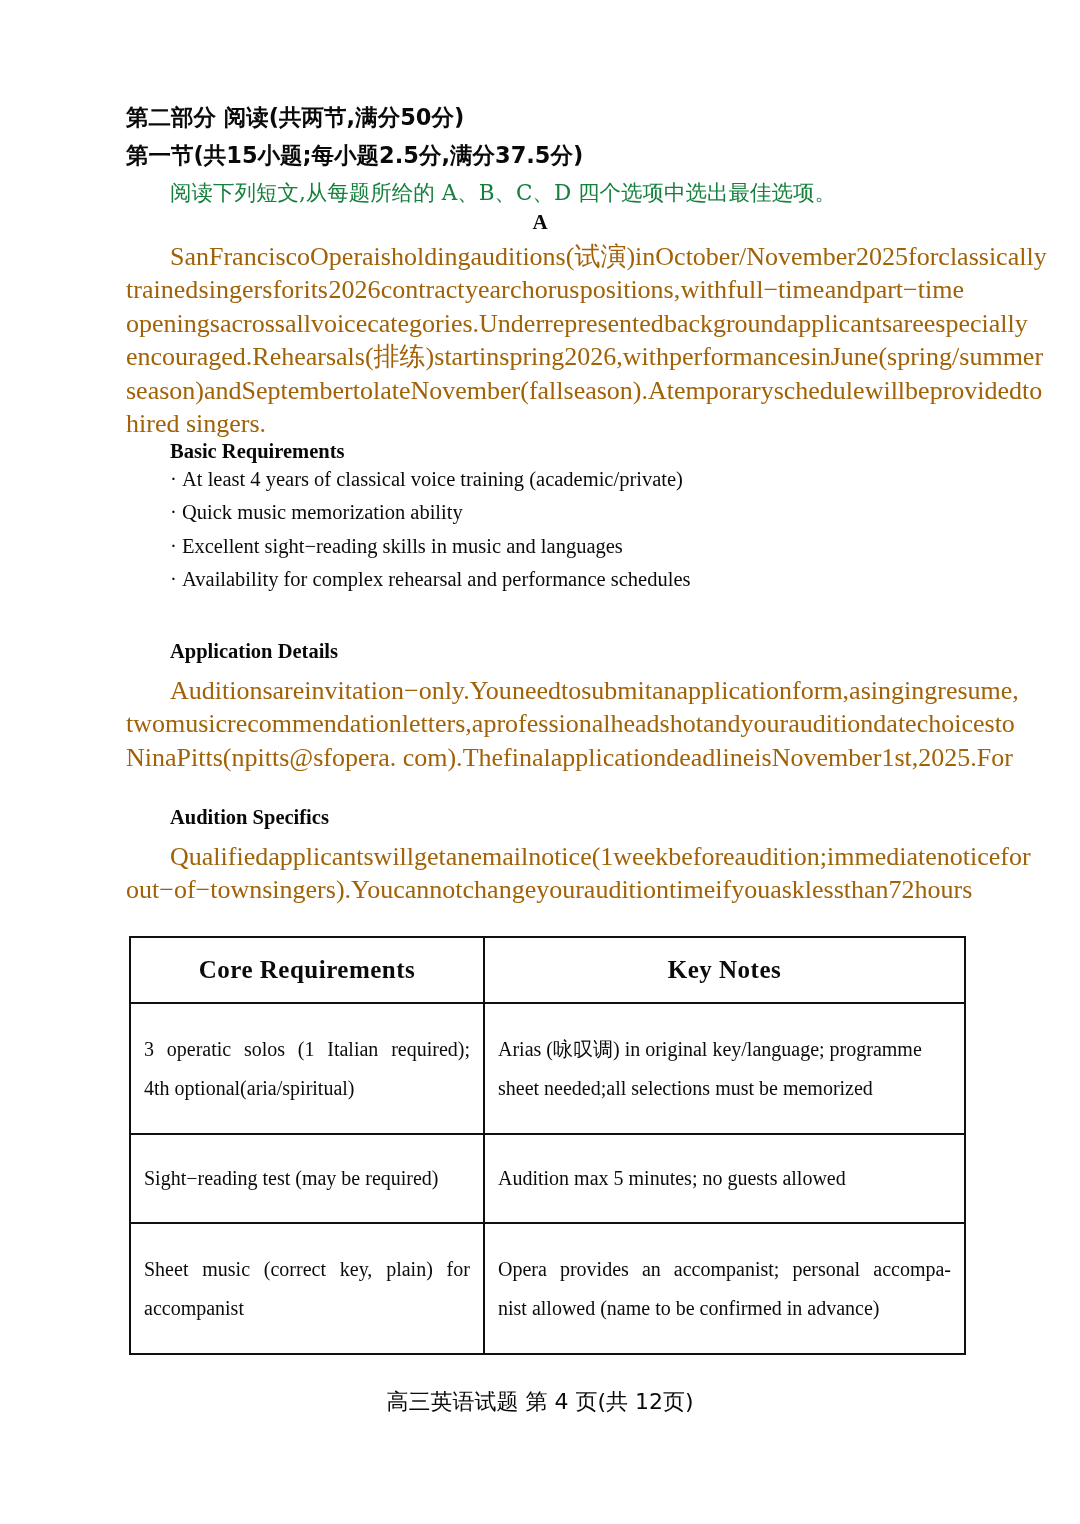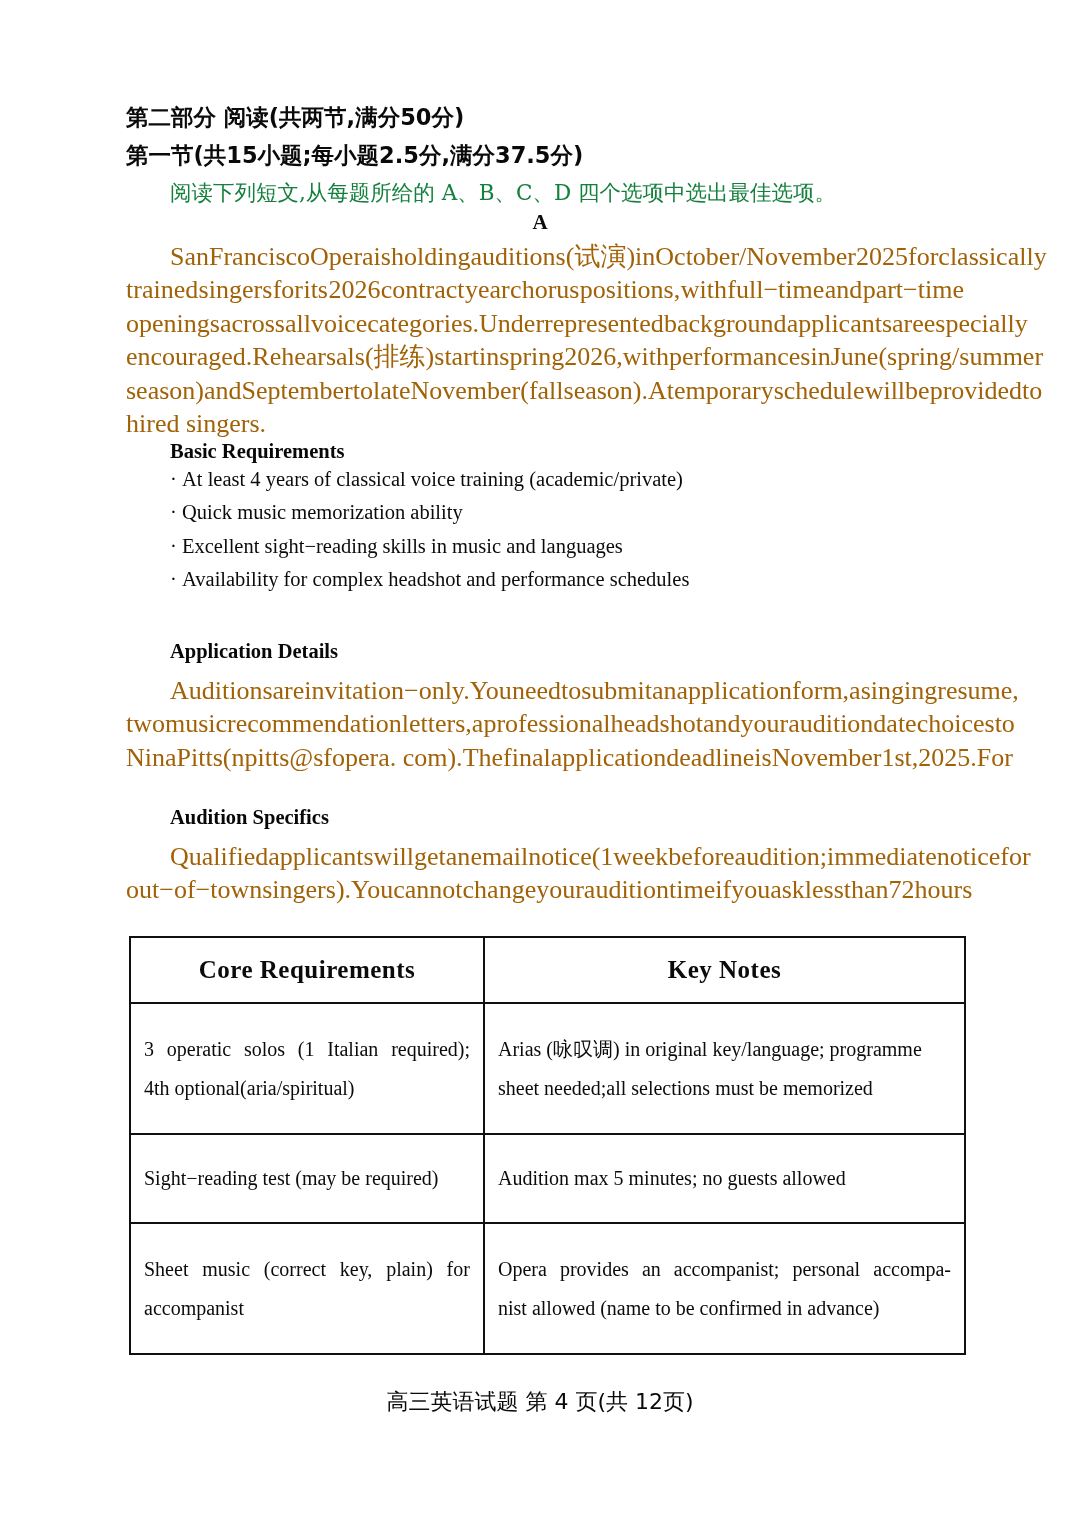--- a/index.html
+++ b/index.html
@@ -242,21 +242,21 @@
     </span>
     <span class="line">hired singers.</span>
   </div>
 
   <div class="subhead" style="top:440px;">Basic Requirements</div>
 
   <div class="bullets" style="top:452px;margin-top:11px;">
     <span class="bullet-row"><span class="bullet-dot">·</span><span>At least 4 years of classical voice training (academic/private)</span></span>
     <span class="bullet-row"><span class="bullet-dot">·</span><span>Quick music memorization ability</span></span>
     <span class="bullet-row"><span class="bullet-dot">·</span><span>Excellent sight−reading skills in music and languages</span></span>
-    <span class="bullet-row"><span class="bullet-dot">·</span><span>Availability for complex headshot and performance schedules</span></span>
+    <span class="bullet-row"><span class="bullet-dot">·</span><span>Availability for complex rehearsal and performance schedules</span></span>
   </div>
 
   <div class="subhead" style="top:640px;">Application Details</div>
 
   <div class="para" style="top:674px;">
     <span class="line justify" style="padding-left:44px;">
       <span>Auditions</span>
         <span>are</span>
         <span>invitation−only.</span>
         <span>You</span>

